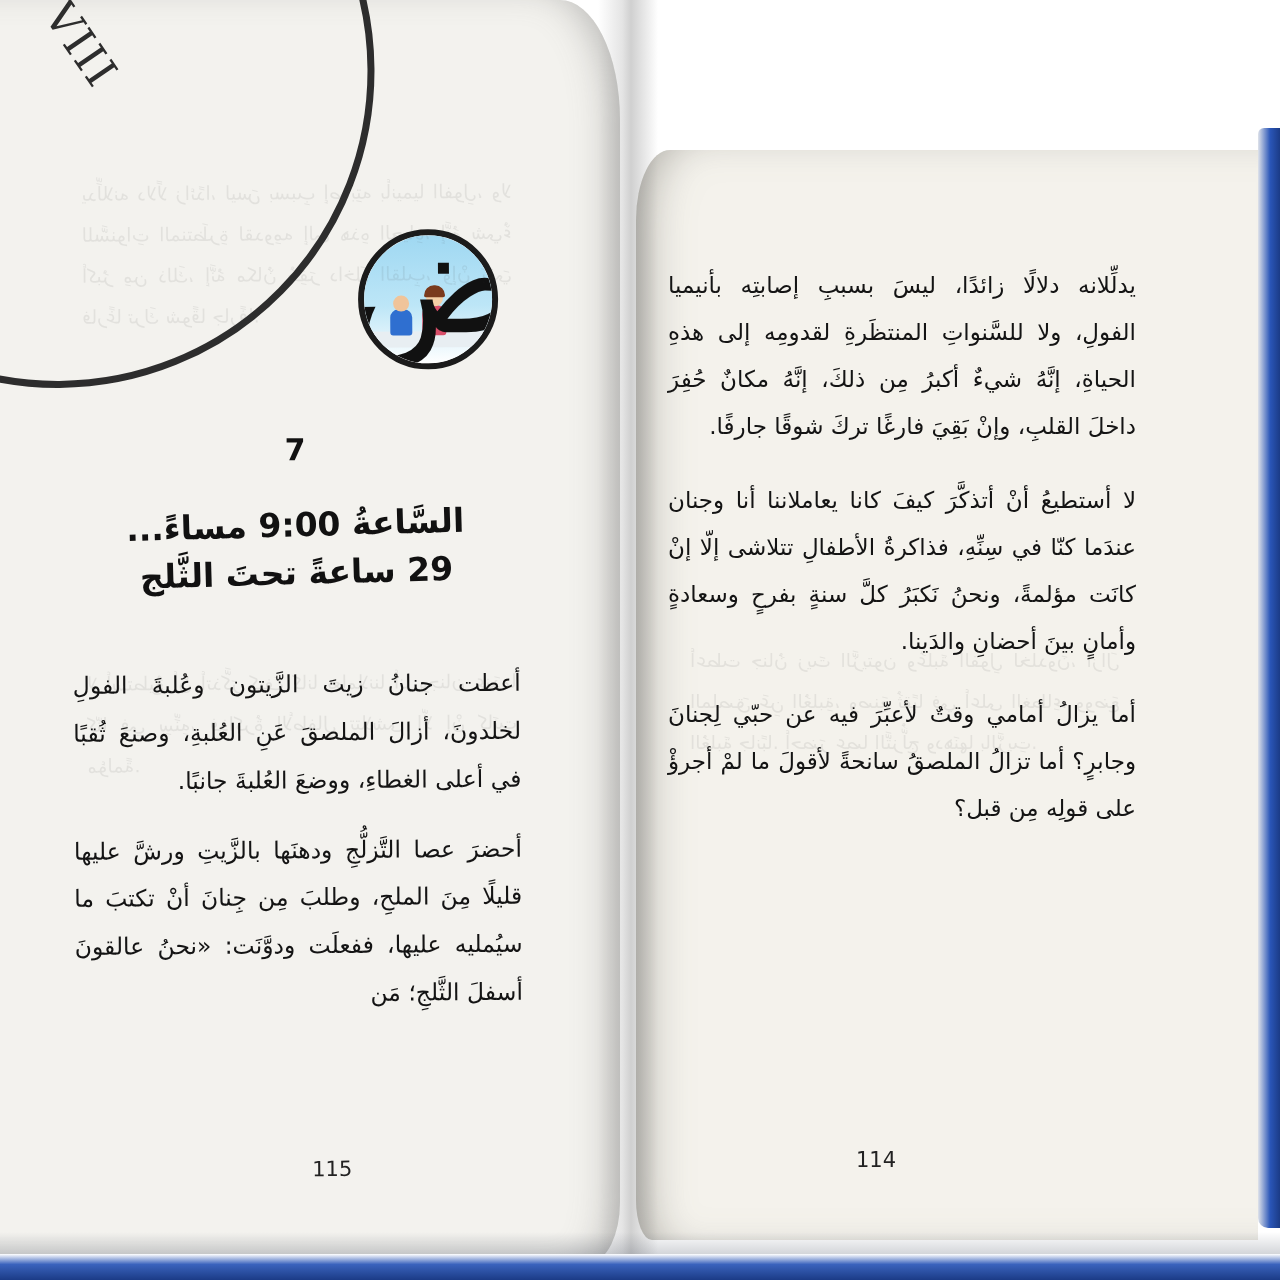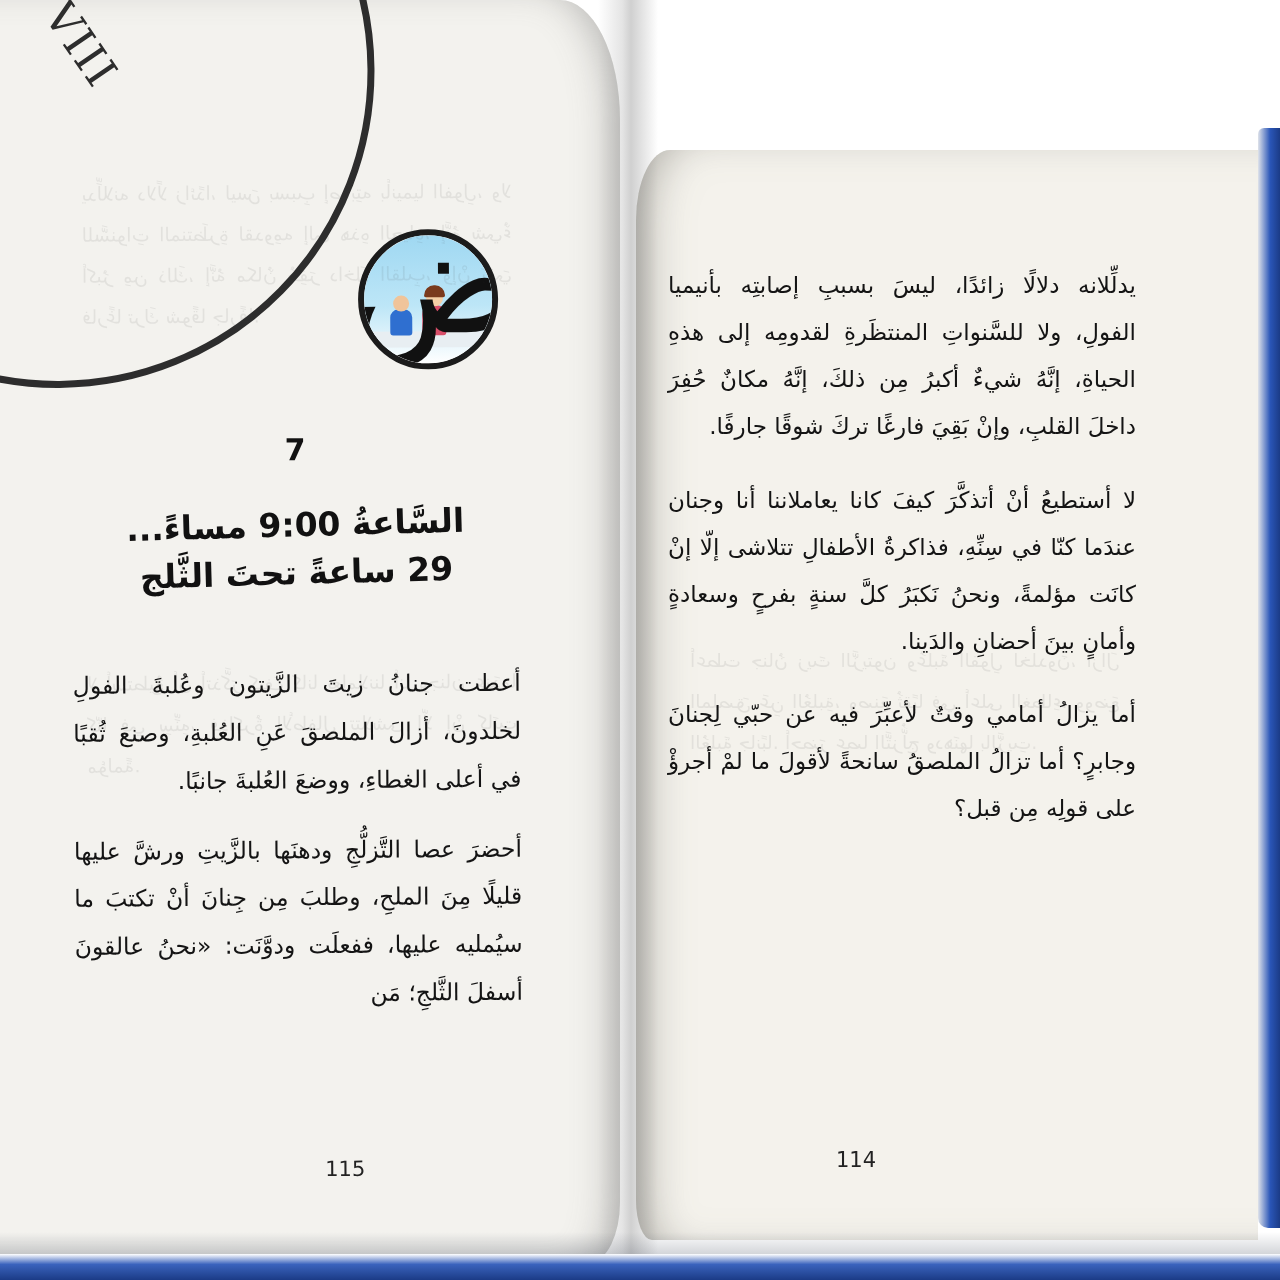--- a/index.html
+++ b/index.html
@@ -197,22 +197,22 @@
     color: #141414;
   }
   .right-text .para { font-size: 23px; line-height: 2.05; margin-bottom: 26px; }
 
   .folio {
     position: absolute;
     font-size: 21px;
     color: #222;
     font-family: "DejaVu Sans", sans-serif;
   }
-  .folio-left { left: 327px; top: 1155px; }
-  .folio-right { left: 836px; top: 1148px; }
+  .folio-left { left: 314px; top: 1155px; }
+  .folio-right { left: 856px; top: 1148px; }
 
   
   .page-left-inner { transform: rotate(-0.4deg); transform-origin: top right; }
 </style>
 </head>
 <body>
 
 <div class="book-spread">
 
   <div class="page-left">

